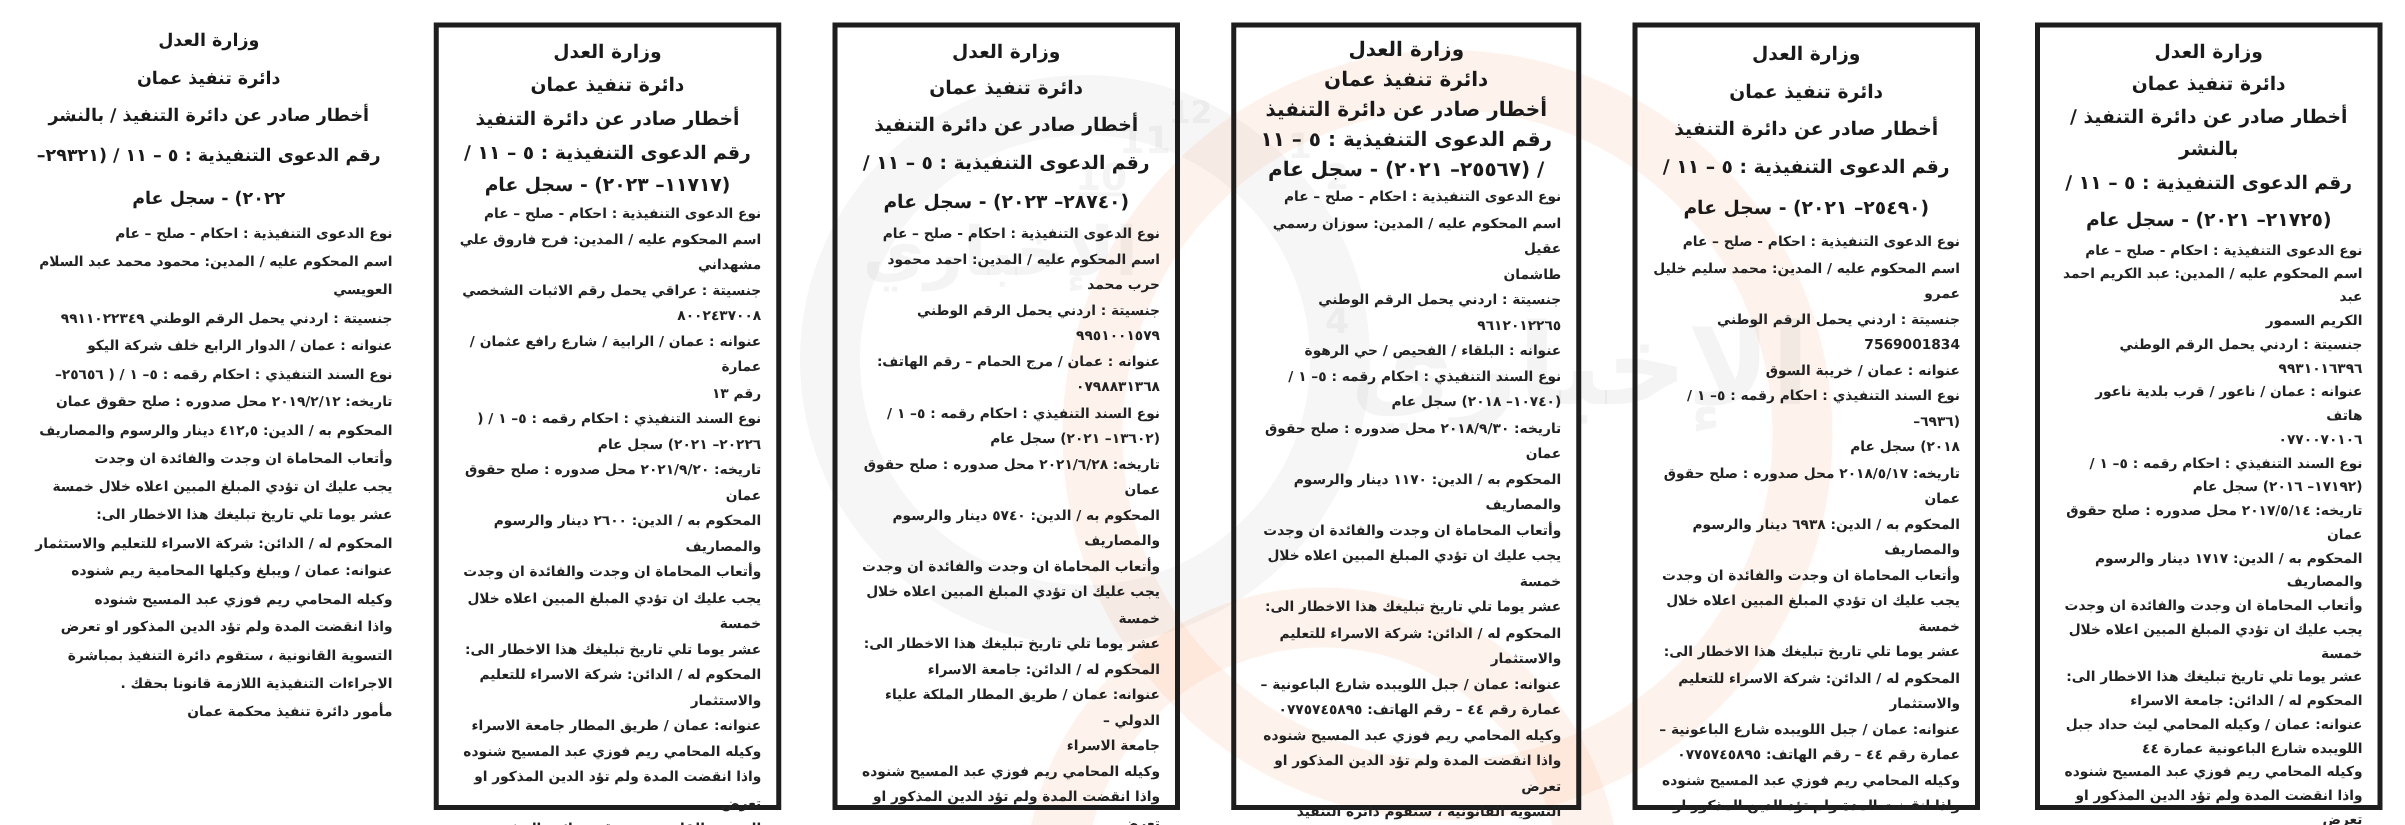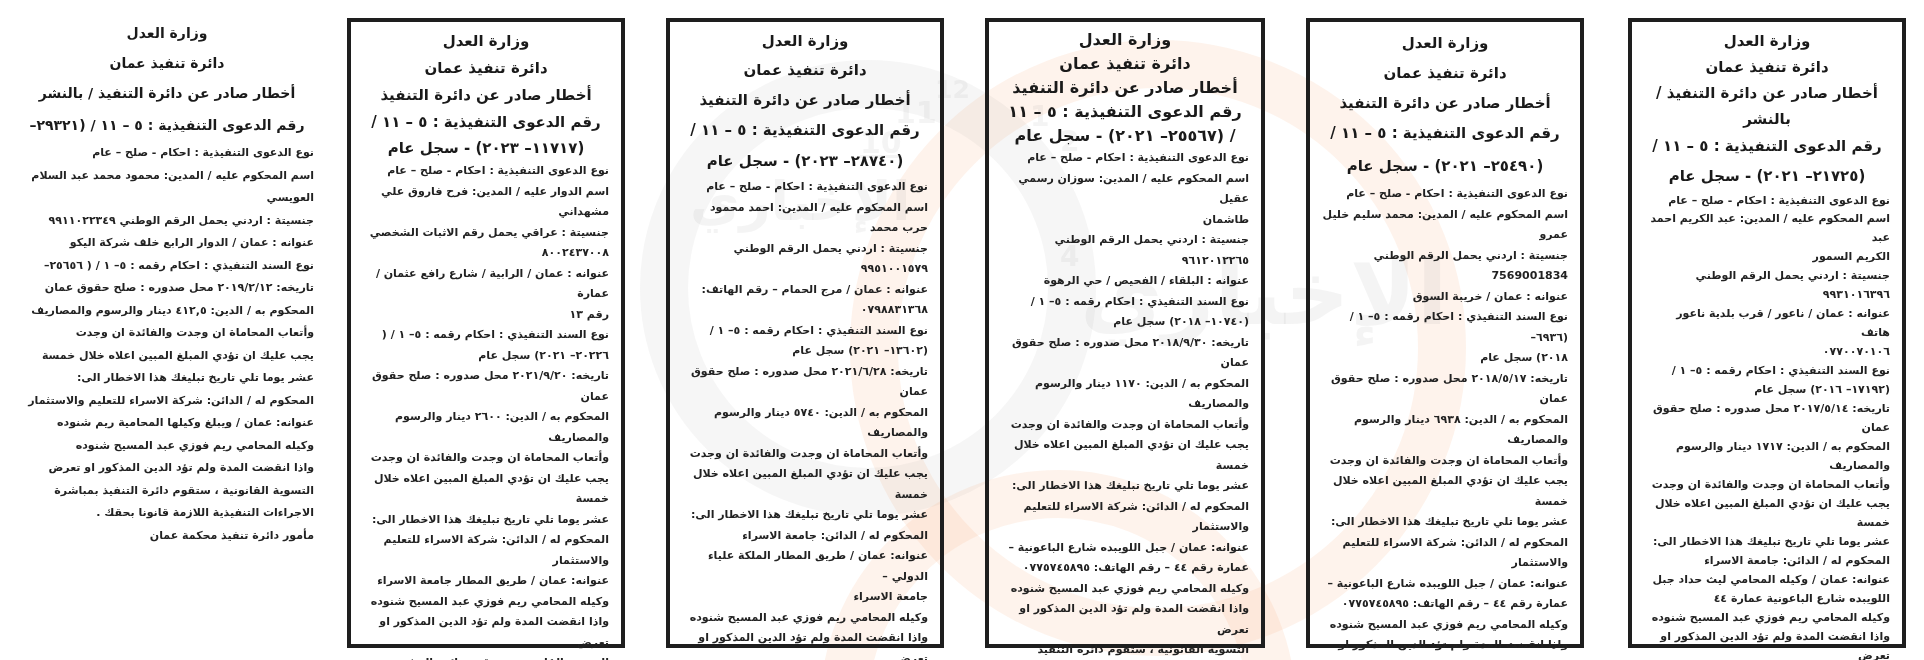--- a/index.html
+++ b/index.html
@@ -93,20 +93,21 @@
   <span class="wm-text" style="left:1060px;top:240px;font-size:28px;">4</span>
   <span class="wm-text" style="left:690px;top:170px;font-size:54px;direction:rtl;">الإخباري</span>
   <span class="wm-text" style="left:1080px;top:240px;font-size:90px;direction:rtl;">الإخباري</span>
 </div>
 
 <div class="notice plain" id="n6" style="left:8px;width:318px;top:12px;">
   <div class="head-line">وزارة العدل</div>
   <div class="head-line">دائرة تنفيذ عمان</div>
   <div class="head-line">أخطار صادر عن دائرة التنفيذ / بالنشر</div>
   <div class="case-line">رقم الدعوى التنفيذية : ٥ – ١١ / (٢٩٣٢١–</div>
+  <div class="case-line">٢٠٢٢) - سجل عام</div>
   <p class="body-line">نوع الدعوى التنفيذية : احكام - صلح – عام</p>
   <p class="body-line">اسم المحكوم عليه / المدين: محمود محمد عبد السلام</p>
   <p class="body-line">العويسي</p>
   <p class="body-line">جنسيتة : اردني يحمل الرقم الوطني ٩٩١١٠٢٢٣٤٩</p>
   <p class="body-line">عنوانه : عمان / الدوار الرابع خلف شركة اليكو</p>
   <p class="body-line">نوع السند التنفيذي : احكام رقمه : ٥– ١ / ( ٢٥٦٥٦–</p>
   <p class="body-line">تاريخه: ٢٠١٩/٢/١٢ محل صدوره : صلح حقوق عمان</p>
   <p class="body-line">المحكوم به / الدين: ٤١٢,٥ دينار والرسوم والمصاريف</p>
   <p class="body-line">وأتعاب المحاماة ان وجدت والفائدة ان وجدت</p>
   <p class="body-line">يجب عليك ان تؤدي المبلغ المبين اعلاه خلال خمسة</p>
@@ -120,21 +121,21 @@
   <p class="body-line">مأمور دائرة تنفيذ محكمة عمان</p>
 </div>
 
 <div class="notice boxed" id="n5" style="left:347px;width:278px;height:630px;">
   <div class="head-line">وزارة العدل</div>
   <div class="head-line">دائرة تنفيذ عمان</div>
   <div class="head-line">أخطار صادر عن دائرة التنفيذ</div>
   <div class="case-line" style="line-height:26px;">رقم الدعوى التنفيذية : ٥ – ١١ /</div>
   <div class="case-line" style="line-height:26px;">(١١٧١٧– ٢٠٢٣) - سجل عام</div>
   <p class="body-line">نوع الدعوى التنفيذية : احكام - صلح – عام</p>
-  <p class="body-line">اسم الدوار عليه / المدين: فرح فاروق علي مشهداني</p>
+  <p class="body-line">اسم المحكوم عليه / المدين: فرح فاروق علي مشهداني</p>
   <p class="body-line">جنسيتة : عراقي يحمل رقم الاثبات الشخصي</p>
   <p class="body-line">٨٠٠٢٤٣٧٠٠٨</p>
   <p class="body-line">عنوانه : عمان / الرابية / شارع رافع عثمان / عمارة</p>
   <p class="body-line">رقم ١٣</p>
   <p class="body-line">نوع السند التنفيذي : احكام رقمه : ٥– ١ / (</p>
   <p class="body-line">٢٠٢٢٦– ٢٠٢١) سجل عام</p>
   <p class="body-line">تاريخه: ٢٠٢١/٩/٢٠ محل صدوره : صلح حقوق</p>
   <p class="body-line">عمان</p>
   <p class="body-line">المحكوم به / الدين: ٢٦٠٠ دينار والرسوم والمصاريف</p>
   <p class="body-line">وأتعاب المحاماة ان وجدت والفائدة ان وجدت</p>

